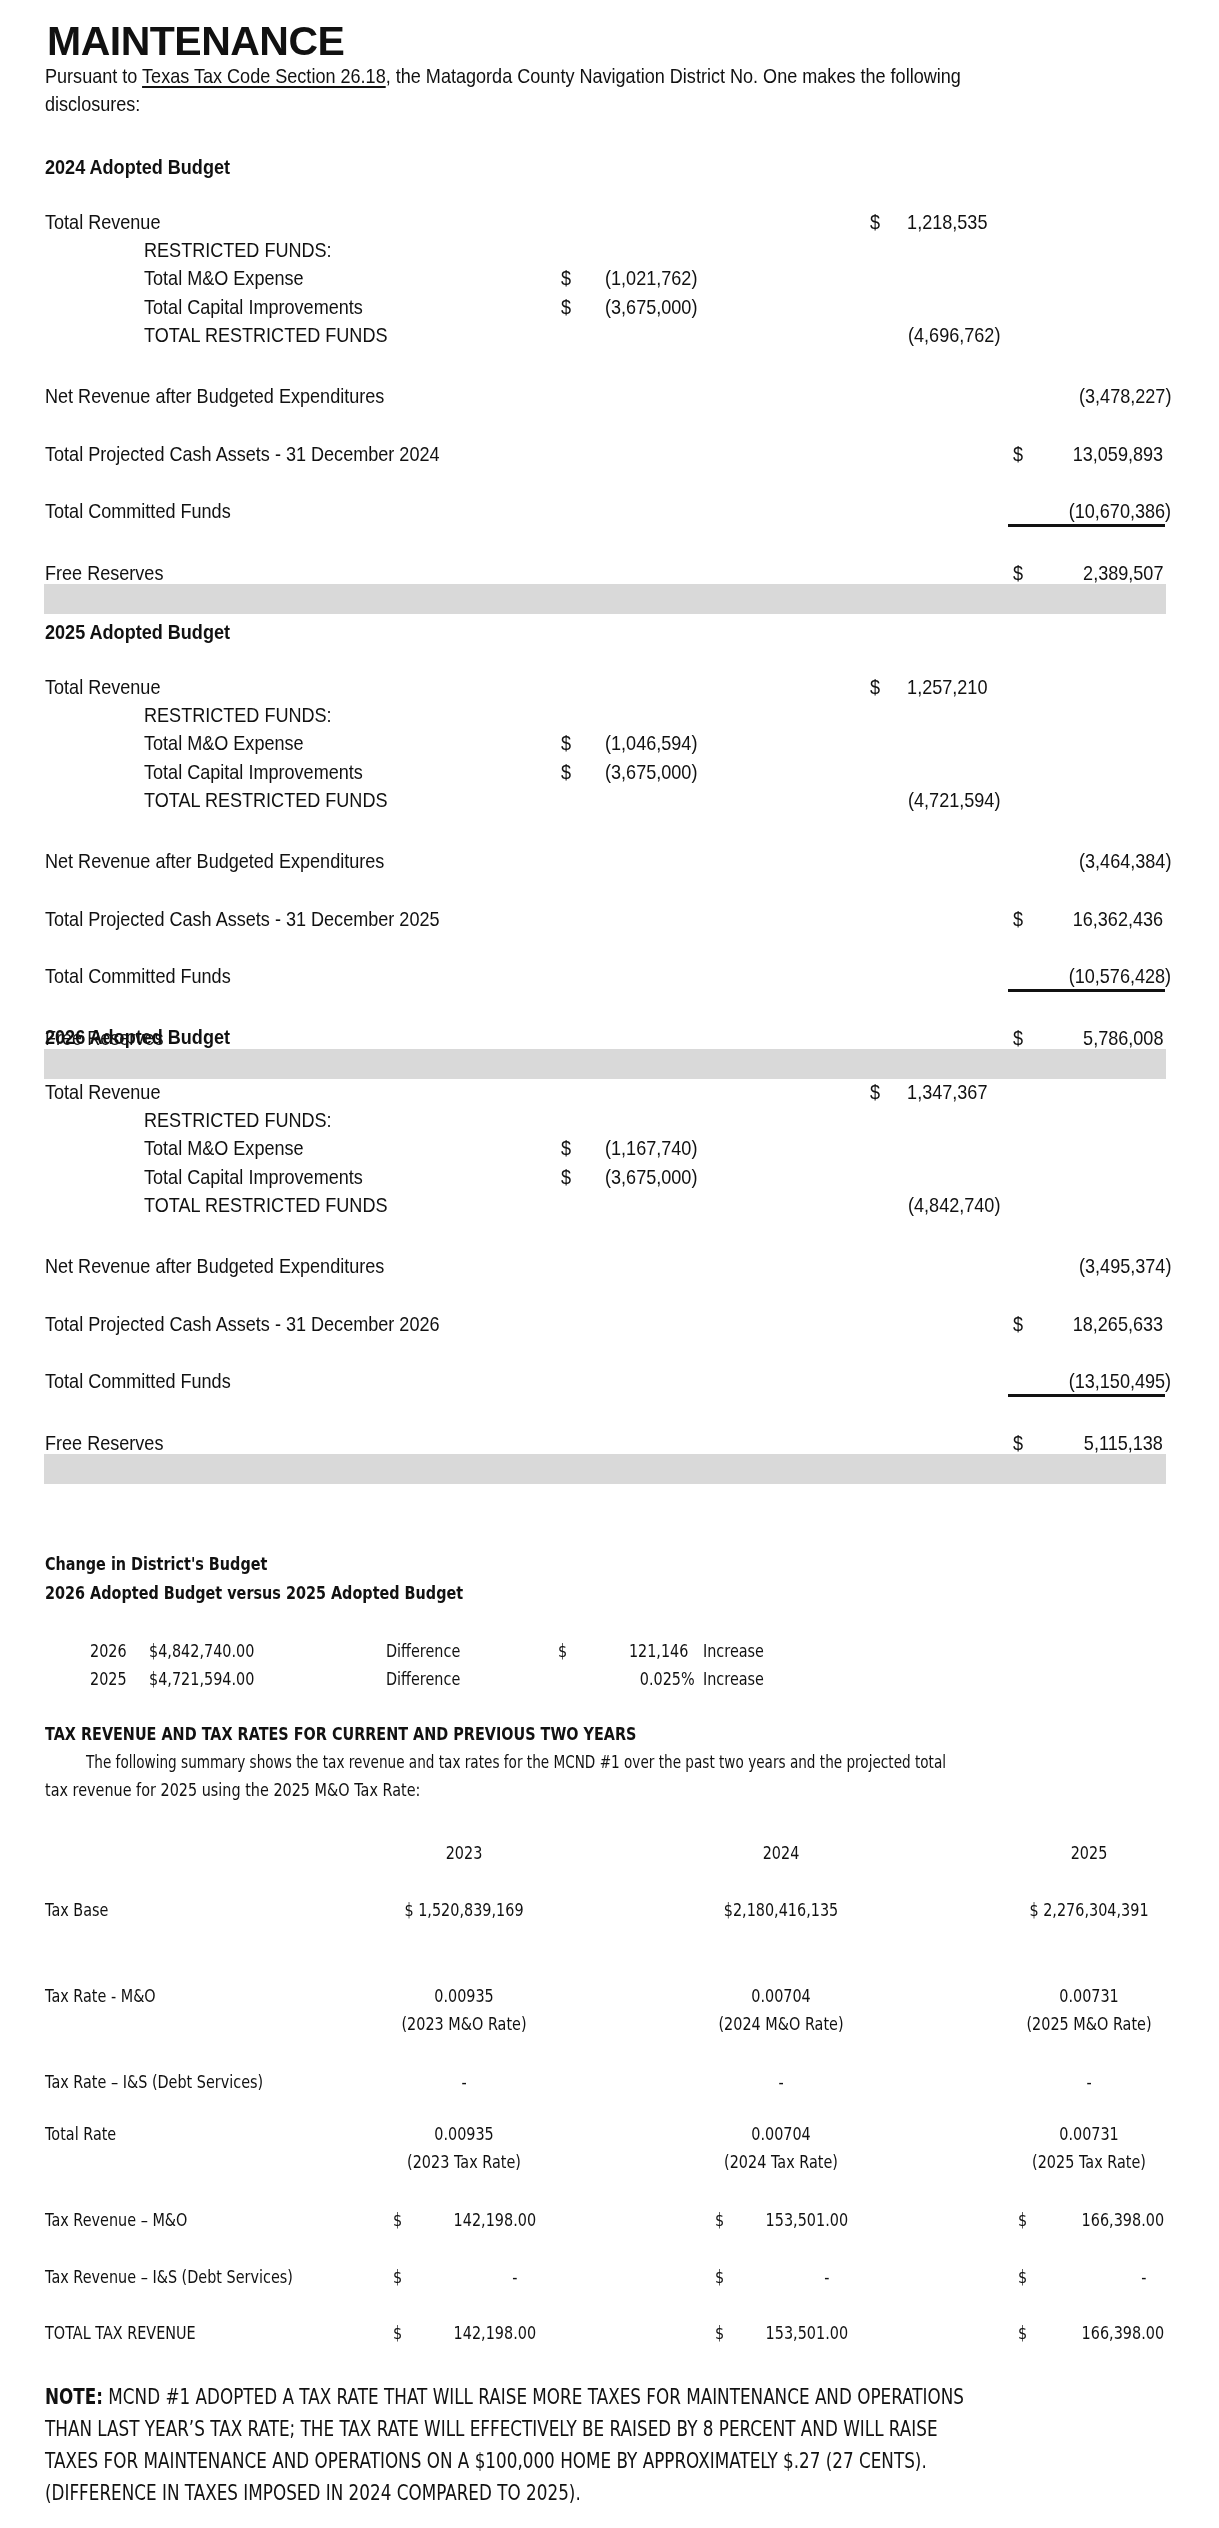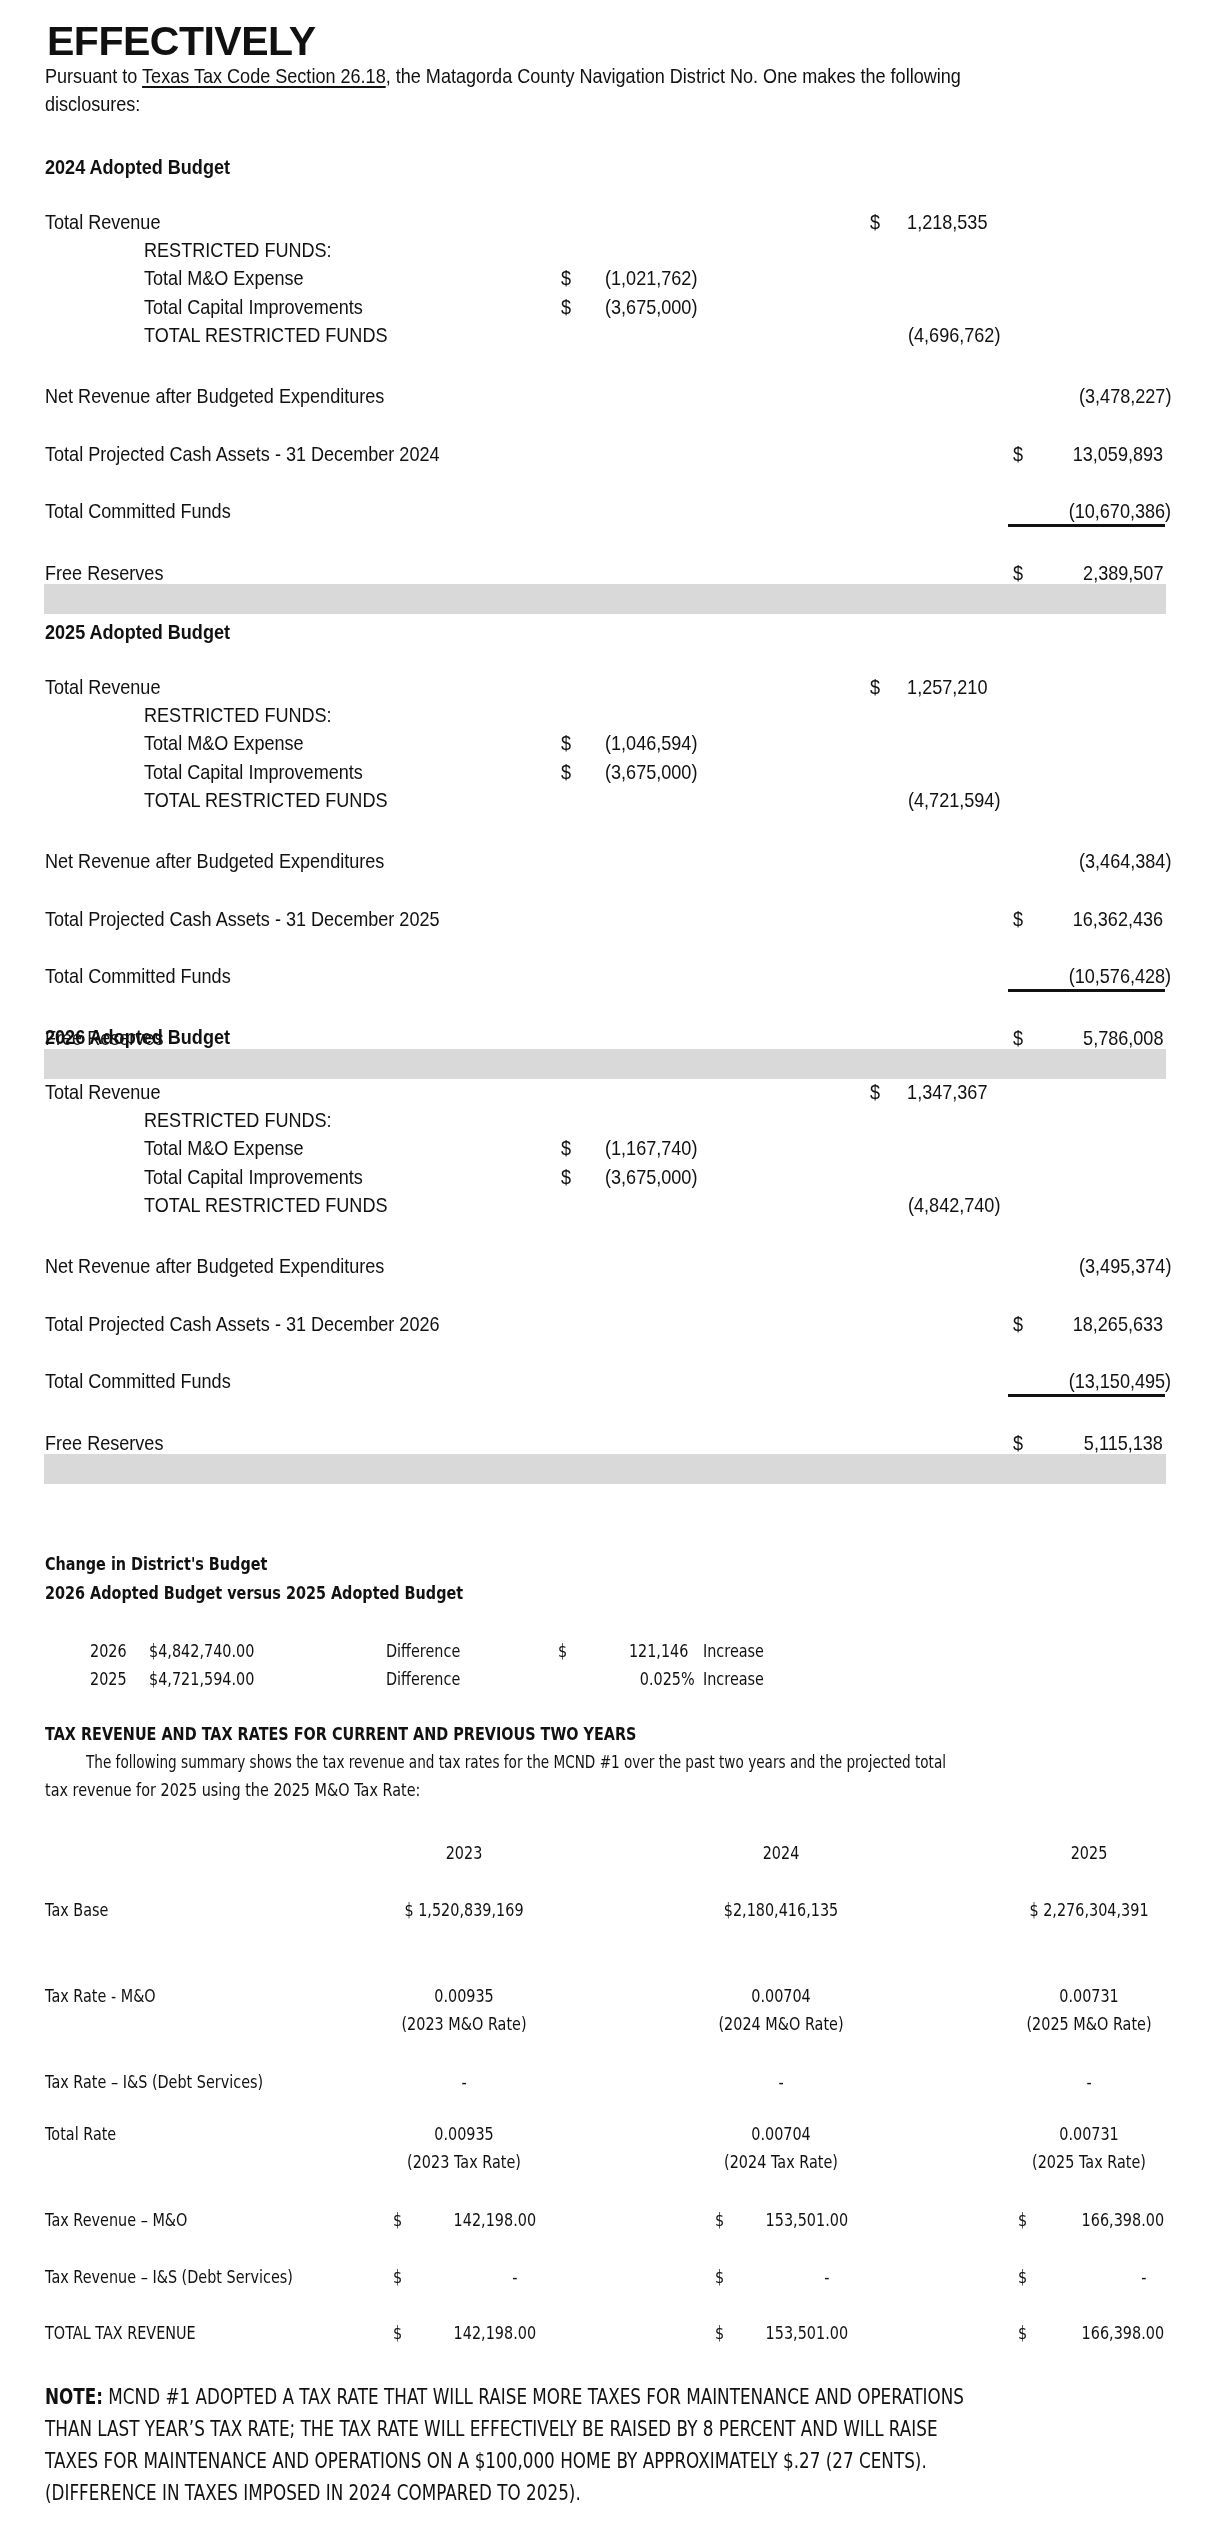--- a/index.html
+++ b/index.html
@@ -20,21 +20,21 @@
   
   .cal-text { font-size:18px; transform:scaleX(0.80); transform-origin:left top; }
   .cal-bold { font-size:18px; font-weight:bold; transform:scaleX(0.80); transform-origin:left top; }
   .cal-num-r { font-size:18px; transform:scaleX(0.80); transform-origin:right top; text-align:right; }
   .cal-center { font-size:18px; transform:scaleX(0.80); transform-origin:center top; text-align:center; }
   .note { font-size:21px; transform:scaleX(0.80); transform-origin:left top; }
 </style>
 </head>
 <body>
 
-<div class="abs arial" id="title">EFFECTIVELY</div>
+<div class="abs arial" id="title">MAINTENANCE</div>
 <div class="abs arial body-text" style="left:45px; top:64px;"><span>Pursuant to </span><span class="link">Texas Tax Code Section 26.18</span><span>, the Matagorda County Navigation District No. One makes the following</span></div>
 <div class="abs arial body-text" style="left:45px; top:92px;">disclosures:</div>
 
 <div id="budget-sections">
   <div class="section" style="top: 155px;">
     <div class="abs arial sec-head" style="left:45px; top:0px;">2024 Adopted Budget</div>
 
     <div class="abs arial row-label" style="left:45px; top:55px;">Total Revenue</div>
     <div class="abs arial dollar" style="left:870px; top:55px;">$</div>
     <div class="abs arial num" style="right:232px; top:55px;">1,218,535</div>

